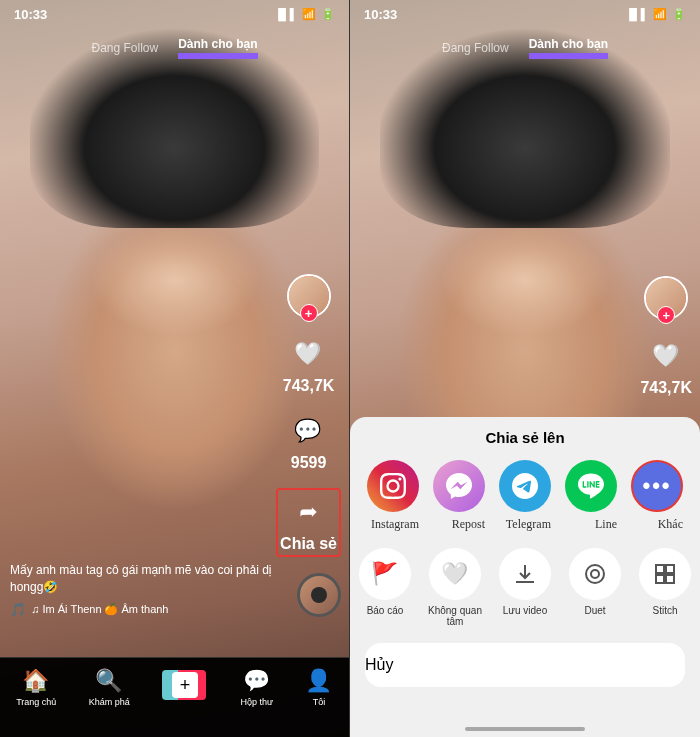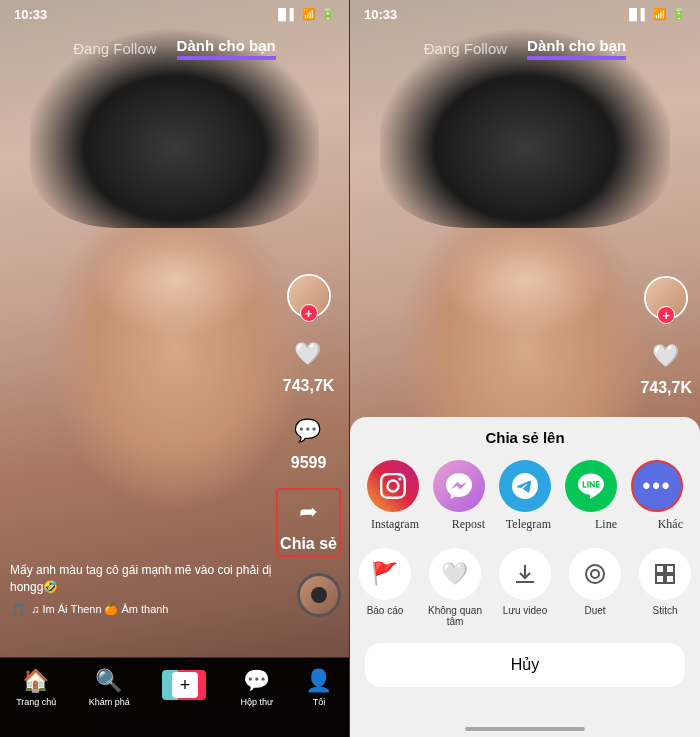--- a/index.html
+++ b/index.html
@@ -78,27 +78,27 @@
       left: 0; right: 0;
       height: 40px;
       display: flex;
       align-items: center;
       justify-content: center;
       gap: 20px;
       z-index: 200;
     }
     .nav-item {
       color: rgba(255,255,255,0.7);
-      font-size: 15px;
+      font-size: 12px;
       font-weight: 400;
     }
     .nav-item.active {
       color: #fff;
       font-weight: 700;
-      border-bottom: 4px solid #8b5cf6;
+      border-bottom: 6px solid #8b5cf6;
       padding-bottom: 2px;
     }
 
     
     .right-sidebar {
       position: absolute;
       right: 8px;
       bottom: 180px;
       display: flex;
       flex-direction: column;
@@ -387,21 +387,20 @@
     }
 
     .cancel-btn {
       margin-top: 6px;
       width: 320px;
       height: 44px;
       background: #fff;
       border-radius: 16px;
       display: flex;
       align-items: center;
-      justify-content: center;
       font-size: 16px;
       font-weight: 500;
       color: #000;
     }
 
     .home-indicator {
       position: absolute;
       bottom: 6px;
       left: 50%;
       transform: translateX(-50%);

